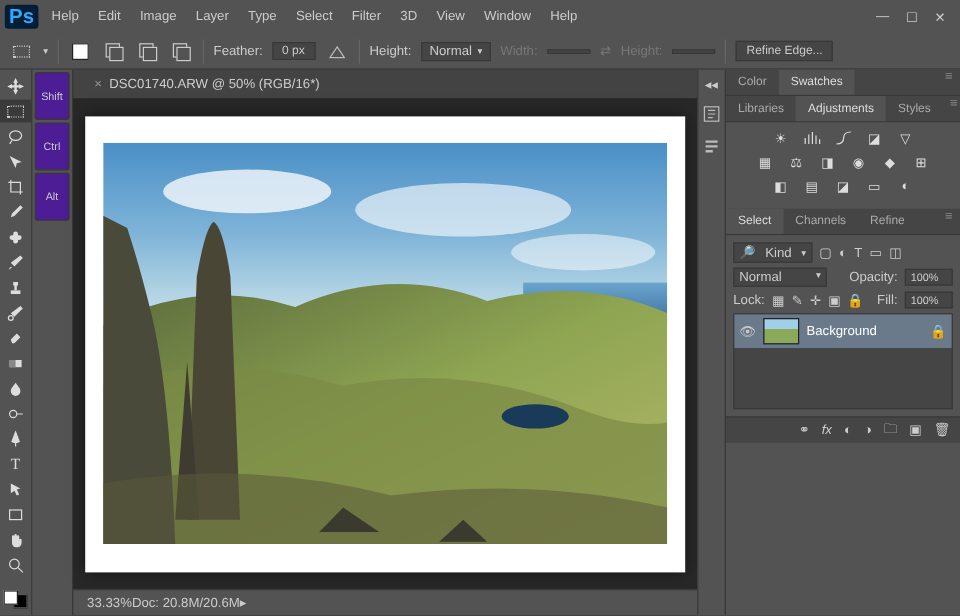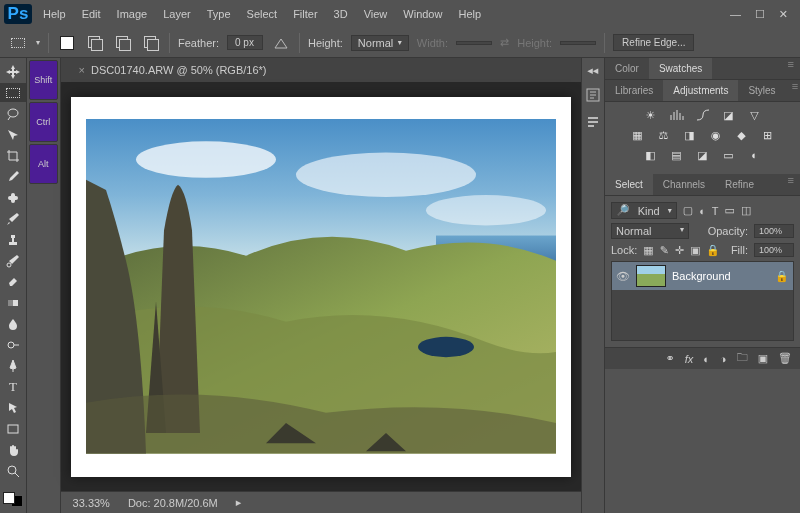--- a/index.html
+++ b/index.html
@@ -27,21 +27,21 @@
 .tool{width:26px;height:20px;display:flex;align-items:center;justify-content:center;margin:0 auto;cursor:default;position:relative}
 .tool.act{background:#3a3a3a}
 .mods{width:42px;background:#535353;display:flex;flex-direction:column;gap:2px;padding:2px;border-right:1px solid #383838}
 .mod{background:#4c1d95;border:1px solid #383838;padding:8px 4px;text-align:center;font-size:9px;height:40px;display:flex;align-items:center;justify-content:center;border-radius:2px}
 .center{flex:1;display:flex;flex-direction:column;background:#2a2a2a}
 .tabbar{height:24px;background:#434343;display:flex;align-items:center;padding:2px 8px;font-size:10px;color:#ddd}
 .tabclose{margin-left:10px;color:#999}
 .canvaswrap{flex:1;background:#282828;display:flex;align-items:center;justify-content:center;padding:10px}
 .canvas{width:500px;height:380px;background:#fff;box-shadow:0 0 12px rgba(0,0,0,.5);display:flex;align-items:center;justify-content:center}
 .photo{width:94%;height:88%}
-.statusbar{height:22px;background:#535353;display:flex;align-items:center;padding:0 12px;gap:18px;font-size:10px;color:#bbb;border-top:1px solid #383838}
+.statusbar{height:22px;background:#535353;display:flex;align-items:center;padding:0 12px;font-size:10px;color:#bbb;border-top:1px solid #383838}
 .rpanel{width:196px;background:#535353;display:flex;flex-direction:column;border-left:1px solid #383838}
 .pgrp-tabs{height:22px;background:#454545;display:flex;border-bottom:1px solid #383838}
 .ptab{padding:4px 10px;font-size:10px;color:#aaa;height:100%;display:flex;align-items:center}
 .ptab.act{background:#535353;color:#ddd}
 .pmenu{margin-left:auto;padding:0 6px;color:#888}
 .pbody{background:#535353;padding:6px;font-size:10px}
 .adj-title{color:#bbb;margin-bottom:6px;margin-left:4px}
 .adj-row{display:flex;justify-content:center;gap:8px;margin-bottom:6px}
 .adj-ico{width:18px;height:14px;display:flex;align-items:center;justify-content:center;color:#ddd}
 .lyr-row{display:flex;align-items:center;gap:6px;margin-bottom:4px}

